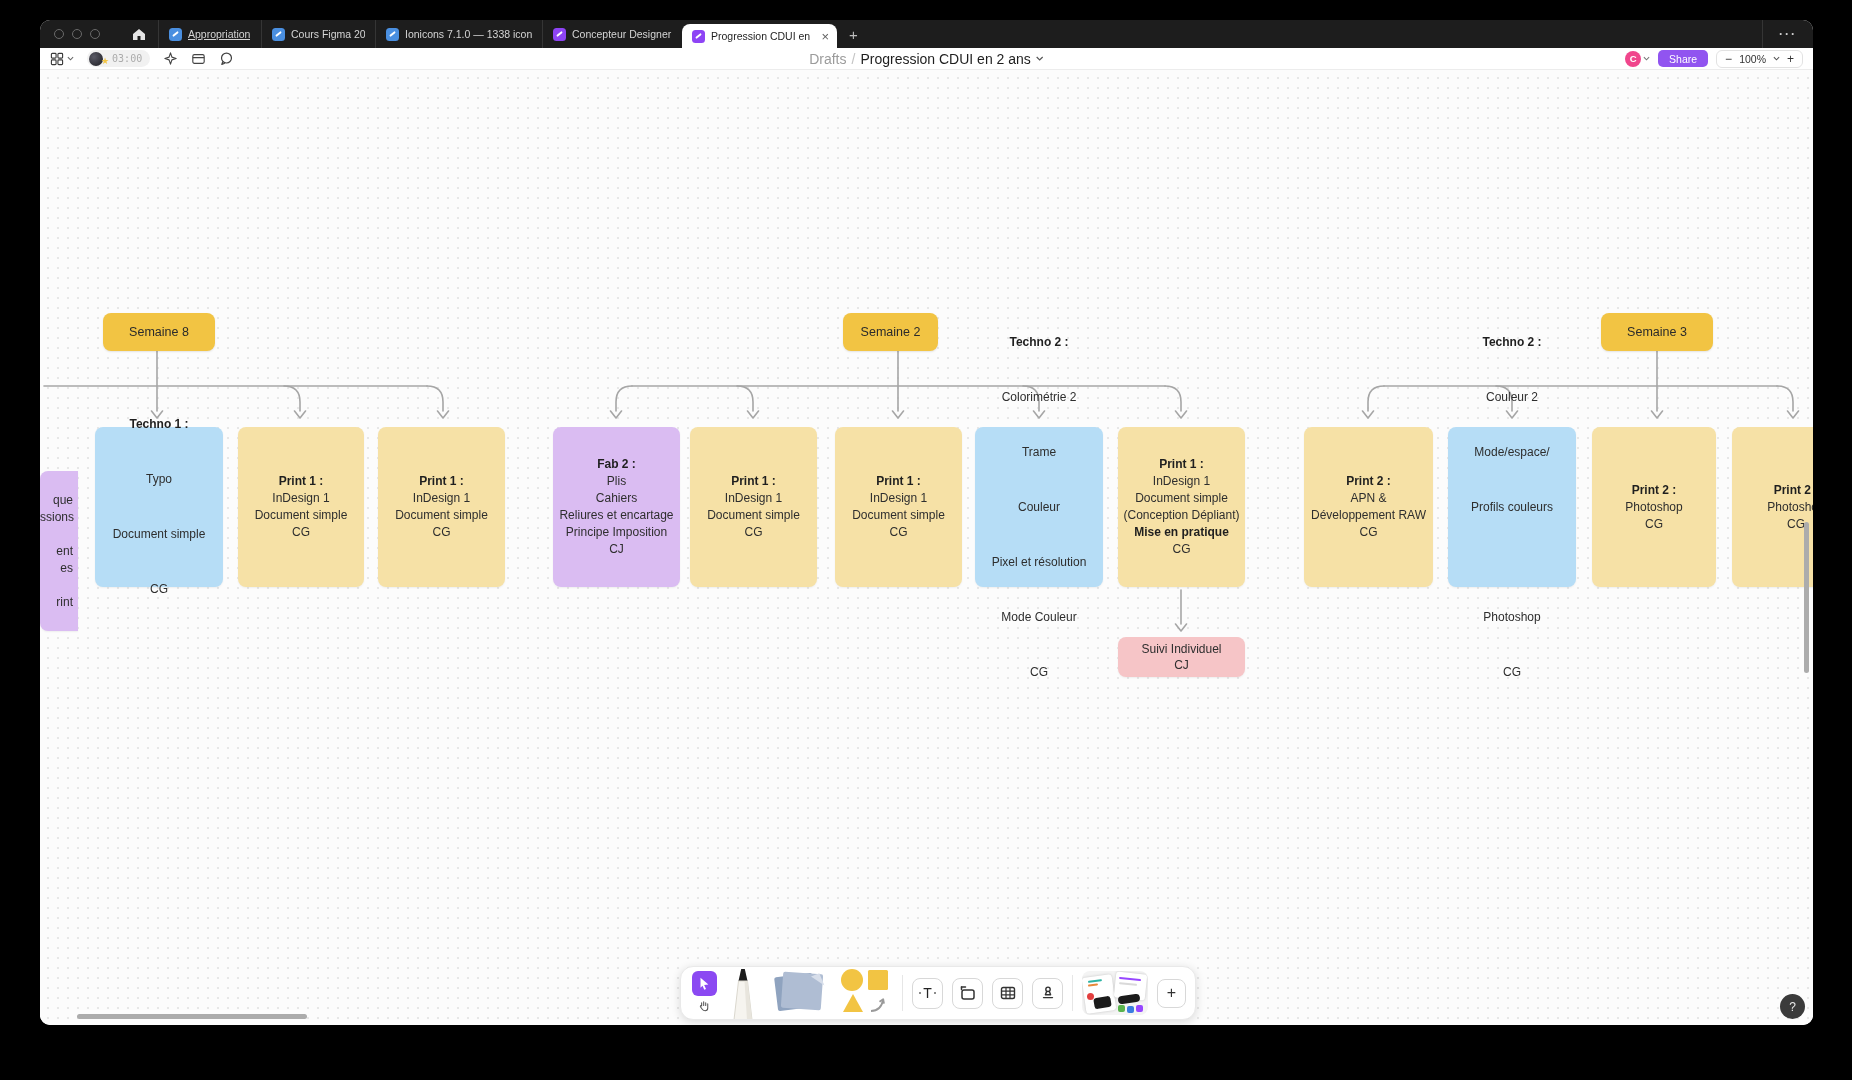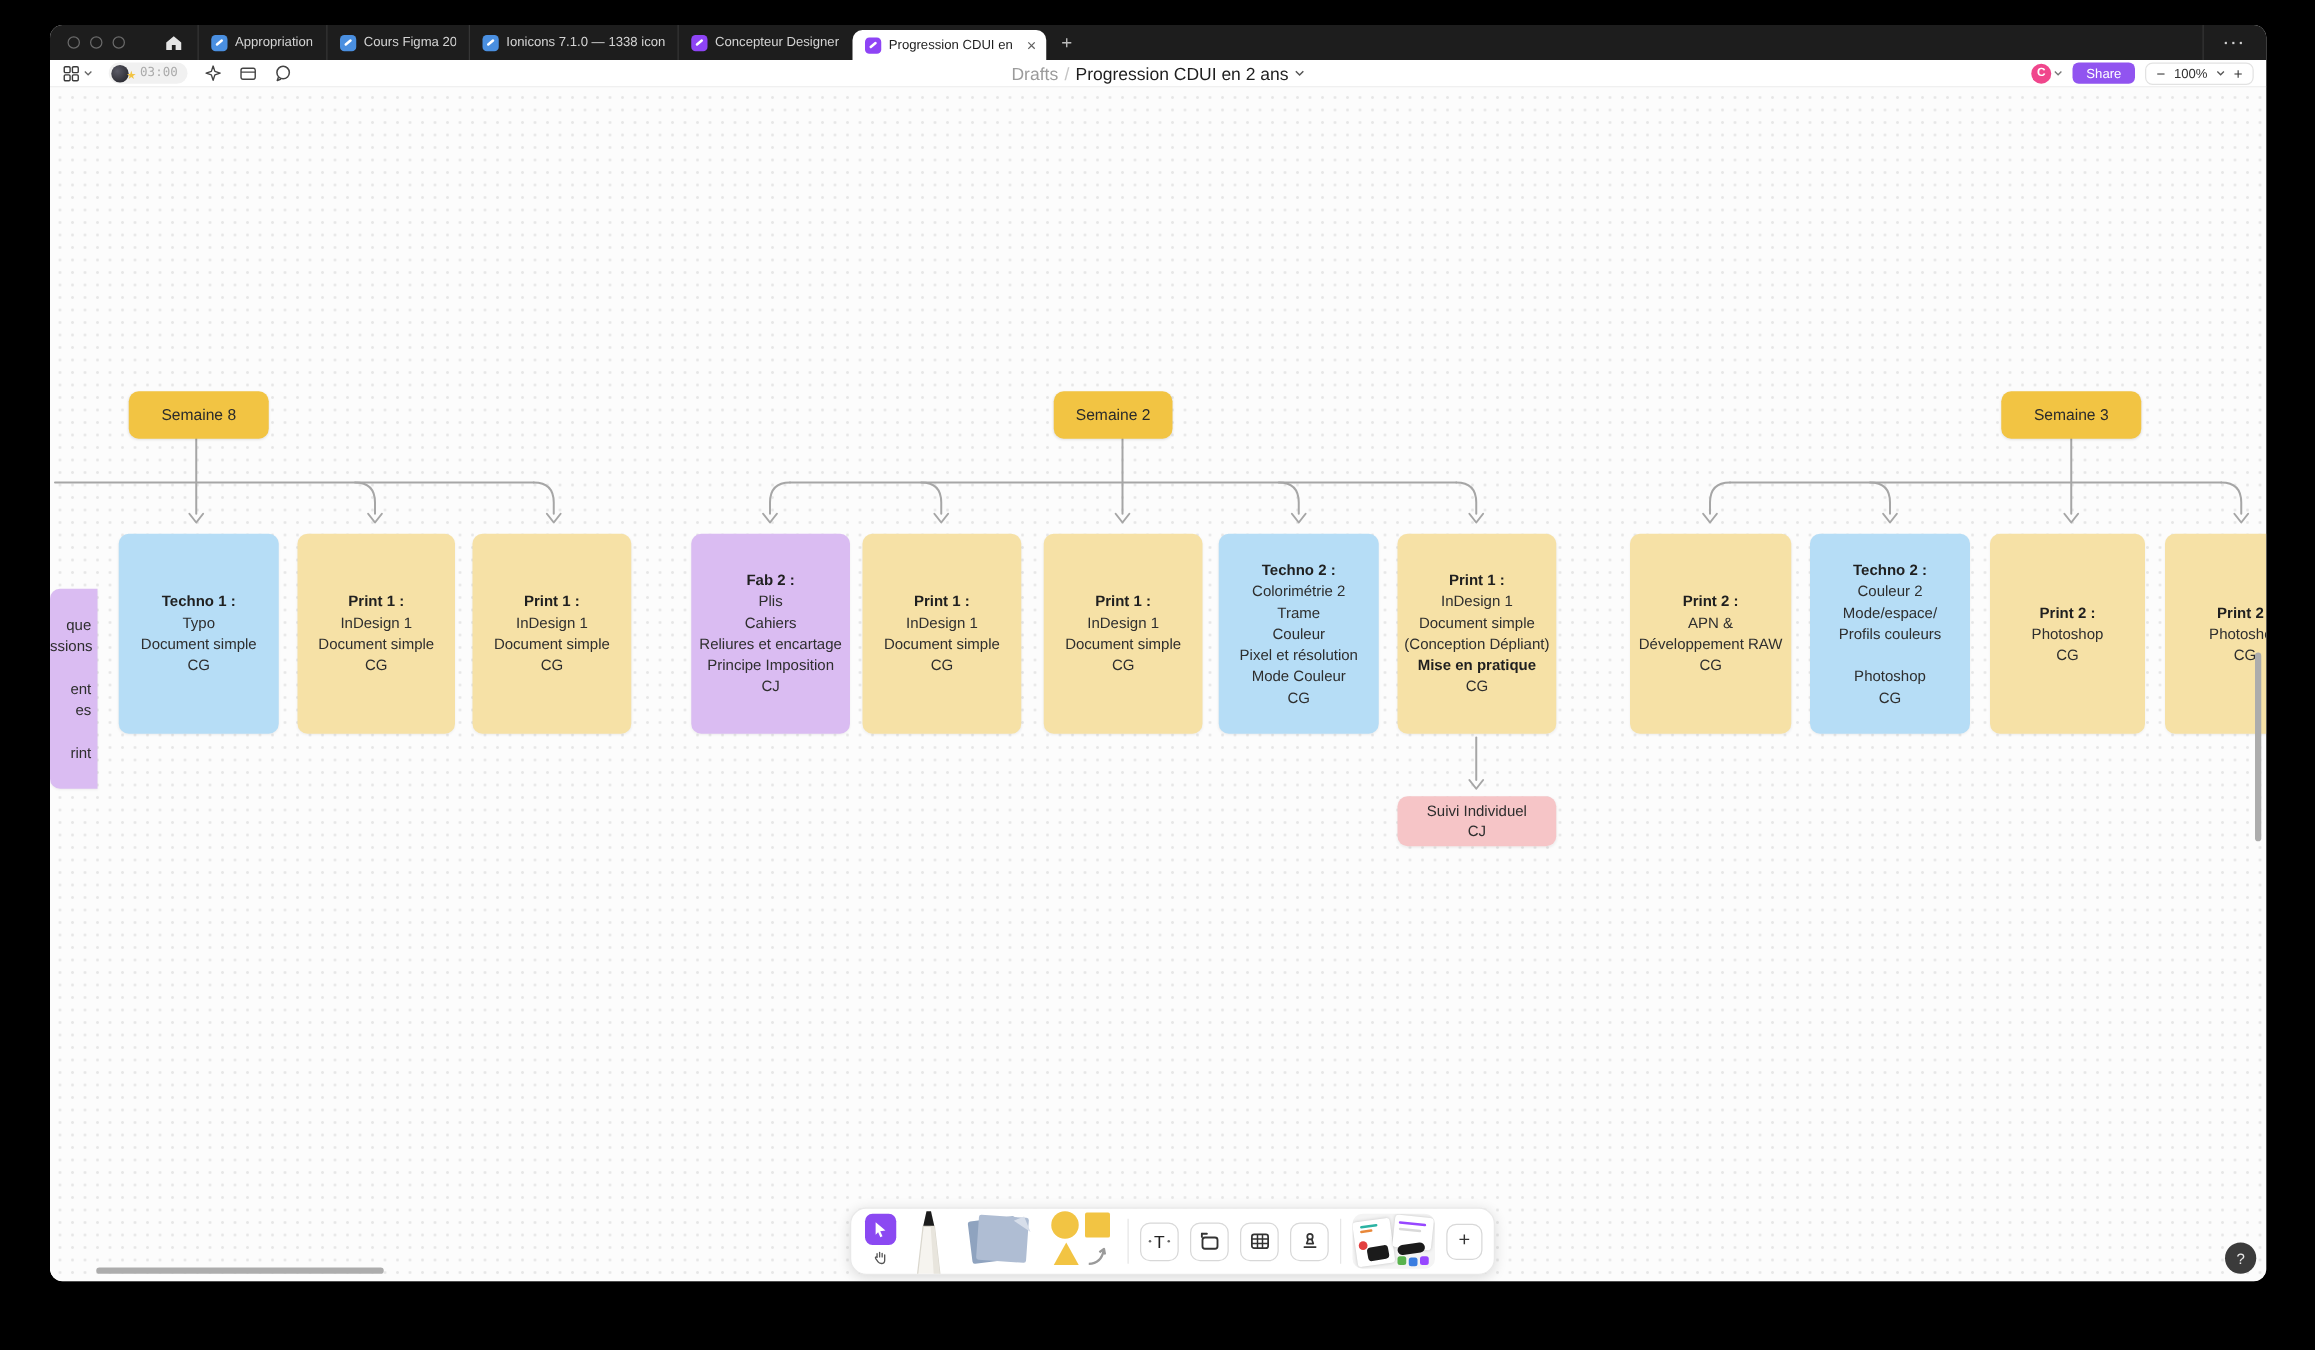--- a/index.html
+++ b/index.html
@@ -52,21 +52,21 @@
             background:#FCFCFC;
             background-image:radial-gradient(#E7E7E7 1px, transparent 1.2px);
             background-size:10px 10px; background-position:3px 3px; }
   #connector-svg { position:absolute; left:0; top:0; z-index:0; }
   .node { position:absolute; z-index:1; display:flex; flex-direction:column; align-items:center; justify-content:center;
           border-radius:8px; font-size:12px; line-height:17px; color:#2E2E2E; text-align:center;
           box-shadow:0 1px 2px rgba(0,0,0,0.06); }
   .node .bold { font-weight:bold; color:#1F1F1F; }
   .node.header { background:#F2C443; font-size:12.5px; color:#2B2B2B; font-weight:500; box-shadow:0 1px 2px rgba(0,0,0,0.10); }
   .node.yellow { background:#F6E1A6; }
-  .node.blue   { background:#B6DDF6; }
+  .node.blue   { background:#B6DDF6;gap:38px; }
   .node.purple { background:#DABCF2; }
   .node.pink   { background:#F6C5C7; font-size:12px; line-height:16px; }
   .node.clip-right { align-items:center; border-top-right-radius:0; border-bottom-right-radius:0;margin-top:44px; }
   .node.clip-right div { width:100%; text-align:right; padding-right:5px; }
 
   .hscroll { position:absolute; left:37px; top:944px; width:230px; height:5px; background:#ACACAC; border-radius:3px; z-index:5; }
   .vscroll { position:absolute; left:1764px; top:452px; width:5px; height:151px; background:#ACACAC; border-radius:3px; z-index:6; }
 
   .help-btn { position:absolute; left:1740px; top:924px; width:25px; height:25px; border-radius:50%;
               background:#3B3B3B; color:#E8E8E8; font-size:12px; display:flex; align-items:center; justify-content:center; z-index:7; }
@@ -103,21 +103,21 @@
     <div class="home-btn">
       <svg width="14" height="13" viewBox="0 0 14 13">
         <path d="M1 6 L7 1 L13 6 V12 H8.5 V8 H5.5 V12 H1 Z" fill="#E4E4E4"></path>
       </svg>
     </div>
     <div id="tabs-container" style="display:flex; align-items:stretch;">
         <div class="tab" style="width: 103px;">
           <span class="tab-icon design">
             <i></i>
           </span>
-          <span style="overflow: hidden; text-overflow: clip; white-space: nowrap;">Appropriation</span>
+          <span style="overflow: hidden; text-overflow: clip; white-space: nowrap; text-decoration: underline;">Appropriation</span>
         </div>
         <div class="tab" style="width: 114px;">
           <span class="tab-icon design">
             <i></i>
           </span>
           <span style="overflow: hidden; text-overflow: clip; white-space: nowrap;">Cours Figma 2023</span>
         </div>
         <div class="tab" style="width: 167px;">
           <span class="tab-icon design">
             <i></i>

